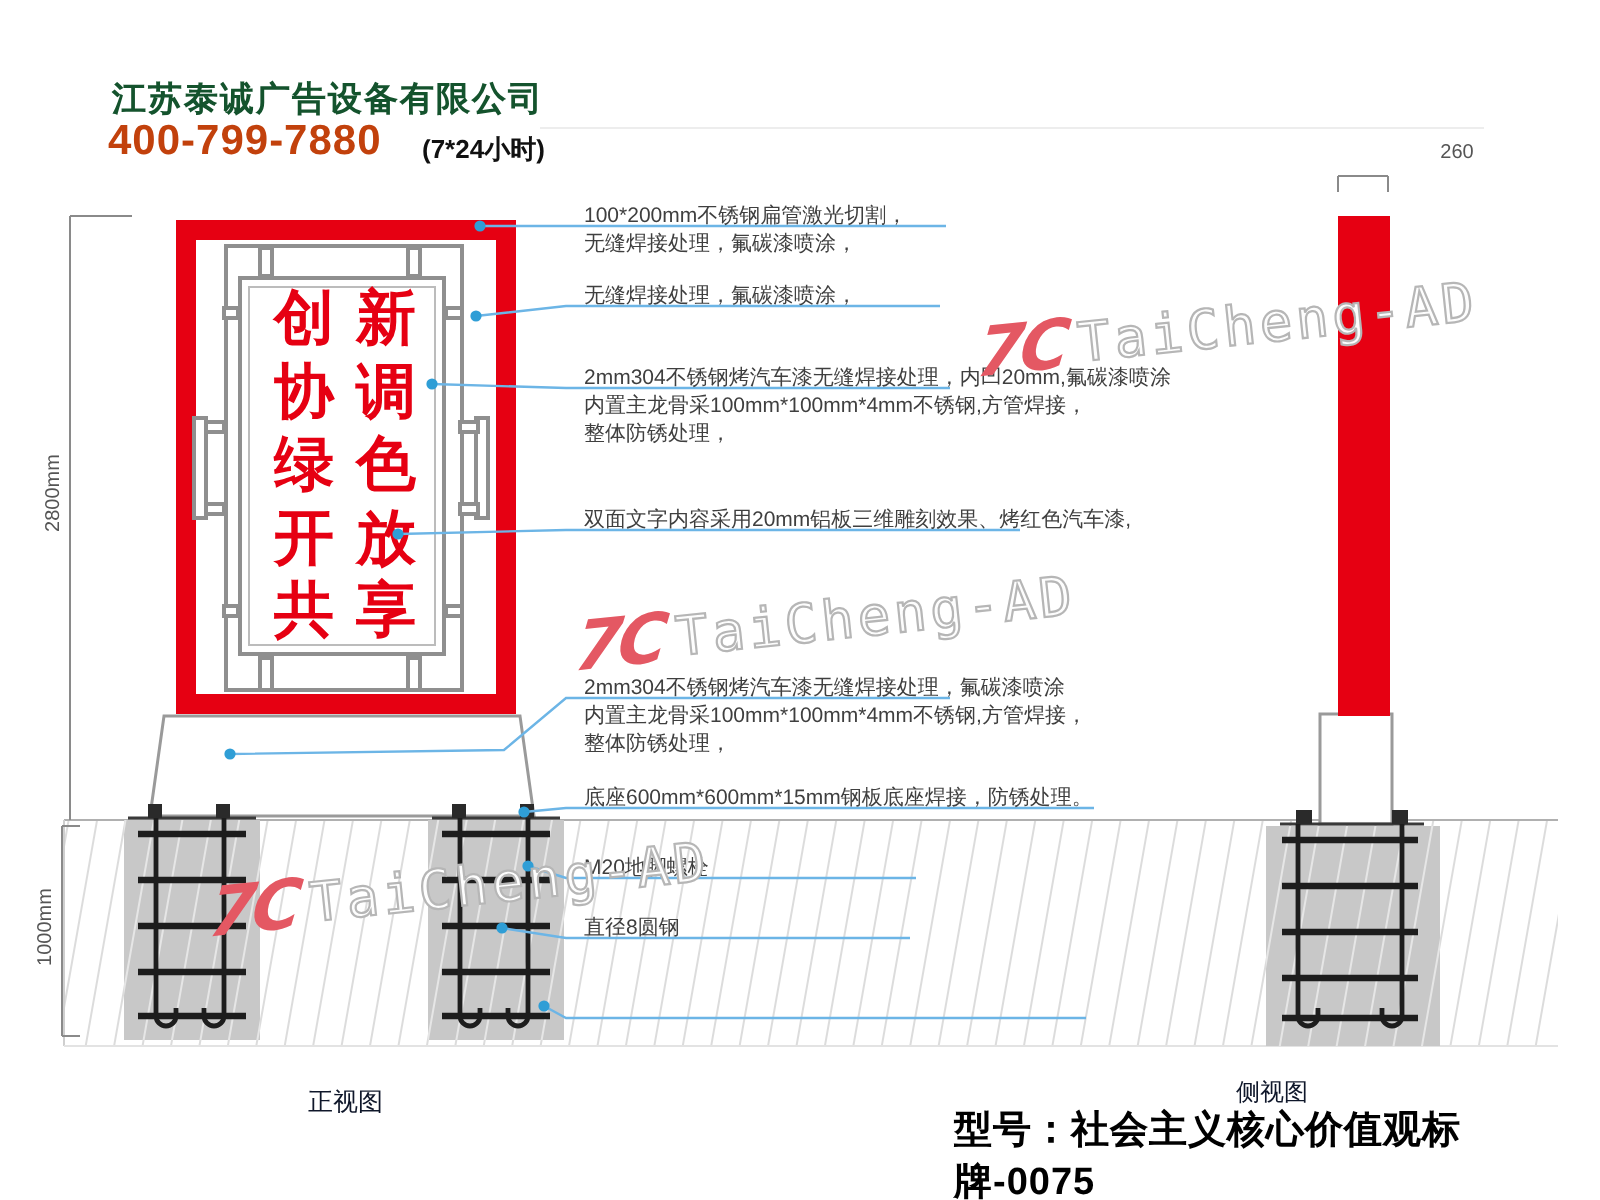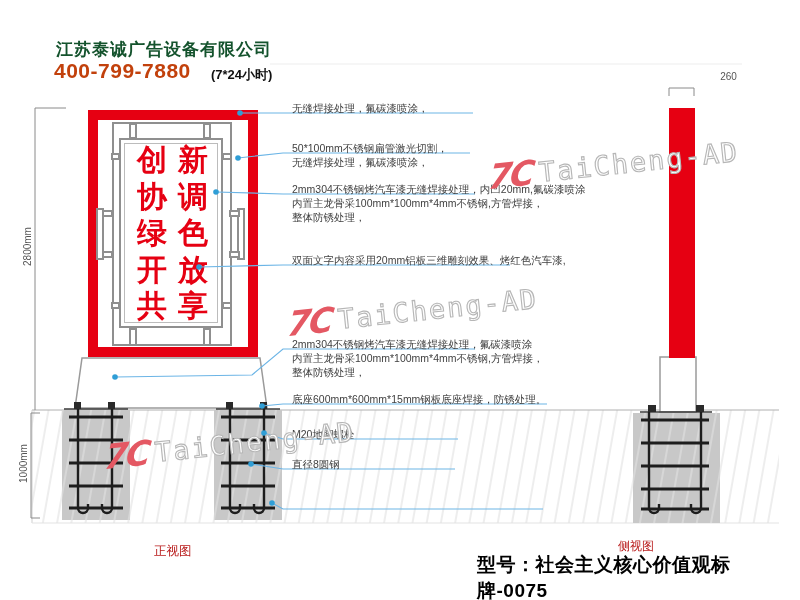--- a/index.html
+++ b/index.html
@@ -26,21 +26,21 @@
 
   
   .ann{left:292px;font-size:10.5px;line-height:14px;color:#3f3f3f;white-space:nowrap;}
   .ann span{display:block;}
 
   
   .dim-v{width:56px;text-align:center;font-size:10px;color:#555;transform:rotate(-90deg);}
   .dim-h{width:31px;text-align:center;font-size:10px;color:#555;}
 
   
-  .view-label{font-size:12.5px;color:#b91c1c;}
+  .view-label{font-size:12.5px;color:#0f172a;}
   .model{left:477px;top:552px;font-size:19px;font-weight:700;color:#000;letter-spacing:0.5px;}
 
   
   .wm{display:flex;align-items:center;gap:6px;transform:rotate(-6deg);z-index:6;}
   .wm-logo{font-size:34px;font-weight:900;font-style:italic;color:#e45863;transform:skewX(-12deg);
            letter-spacing:-2px;line-height:1;font-family:"DejaVu Sans",sans-serif;}
   .wm-text{font-size:27px;letter-spacing:2px;line-height:1;color:#fdfdfd;
            -webkit-text-stroke:1.1px #b6b6b6;font-family:"DejaVu Sans Mono",monospace;}
 
   svg.line-layer{left:0;top:0;z-index:4;pointer-events:none;}
@@ -191,24 +191,24 @@
       <circle cx="251" cy="464" r="2.8"></circle>
       <circle cx="272" cy="503" r="2.8"></circle>
     </g>
   </svg>
 
   <div class="abs company txt-layer">江苏泰诚广告设备有限公司</div>
   <div class="abs phone txt-layer">400-799-7880</div>
   <div class="abs hours txt-layer">(7*24小时)</div>
 
   <div class="abs ann txt-layer" style="top:101px;">
+    <span>100*200mm不锈钢扁管激光切割，</span>
     <span>无缝焊接处理，氟碳漆喷涂，</span>
   </div>
   <div class="abs ann txt-layer" style="top:141px;">
-    <span>50*100mm不锈钢扁管激光切割，</span>
     <span>无缝焊接处理，氟碳漆喷涂，</span>
   </div>
   <div class="abs ann txt-layer" style="top:182px;">
     <span>2mm304不锈钢烤汽车漆无缝焊接处理，内凹20mm,氟碳漆喷涂</span>
     <span>内置主龙骨采100mm*100mm*4mm不锈钢,方管焊接，</span>
     <span>整体防锈处理，</span>
   </div>
   <div class="abs ann txt-layer" style="top:253px;">
     <span>双面文字内容采用20mm铝板三维雕刻效果、烤红色汽车漆,</span>
   </div>

